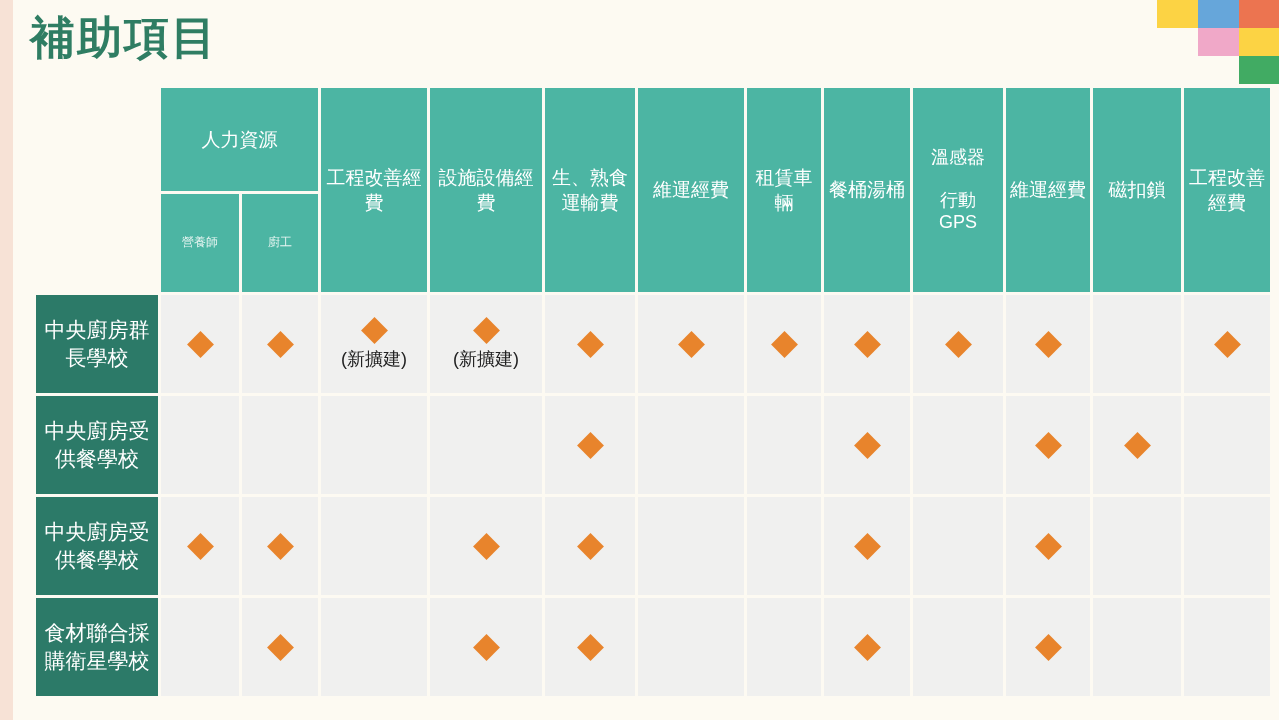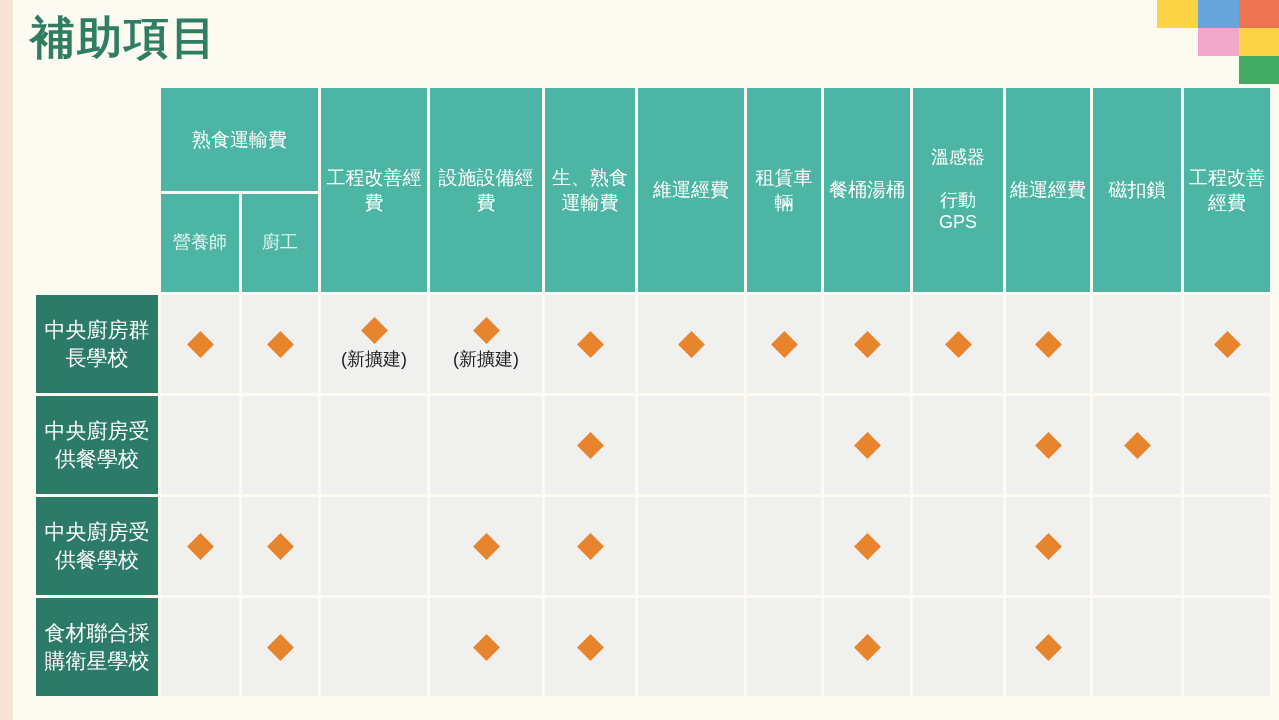--- a/index.html
+++ b/index.html
@@ -88,21 +88,21 @@
     align-items: center;
     justify-content: center;
     text-align: center;
     font-size: 19px;
     line-height: 1.32;
     padding: 2px 4px;
     box-sizing: border-box;
     word-break: break-all;
   }
   .hcell.sub {
-    font-size: 18px;
+    font-size: 12px;
     color: #e6f5f1;
   }
   .hcell.group {
     font-size: 19px;
   }
   .hcell.gps {
     flex-direction: column;
     justify-content: center;
     gap: 20px;
     font-size: 18px;
@@ -163,21 +163,21 @@
     <div class="blk" style="background: rgb(240, 168, 200);"></div>
     <div class="blk" style="background: rgb(252, 211, 68);"></div>
     <div class="blk empty"></div>
     <div class="blk empty"></div>
     <div class="blk" style="background: rgb(65, 171, 99);"></div>
   </div>
 
 <div id="page-title">補助項目</div>
 
 <div id="grid">
-    <div class="hcell group" style="grid-area: 1 / 2 / auto / span 2;">熟食運輸費</div>
+    <div class="hcell group" style="grid-area: 1 / 2 / auto / span 2;">人力資源</div>
     <div class="hcell sub" style="grid-area: 2 / 2;">營養師</div>
     <div class="hcell sub" style="grid-area: 2 / 3;">廚工</div>
     <div class="hcell" style="grid-area: 1 / 4 / span 2;">工程改善經費</div>
     <div class="hcell" style="grid-area: 1 / 6 / span 2;">生、熟食運輸費</div>
     <div class="hcell" style="grid-area: 1 / 5 / span 2;">設施設備經費</div>
     <div class="hcell" style="grid-area: 1 / 7 / span 2;">維運經費</div>
     <div class="hcell" style="grid-area: 1 / 8 / span 2;">租賃車輛</div>
     <div class="hcell" style="grid-area: 1 / 9 / span 2;">餐桶湯桶</div>
     <div class="hcell gps" style="grid-area: 1 / 10 / span 2;">
       <span class="gps-line">溫感器</span>

